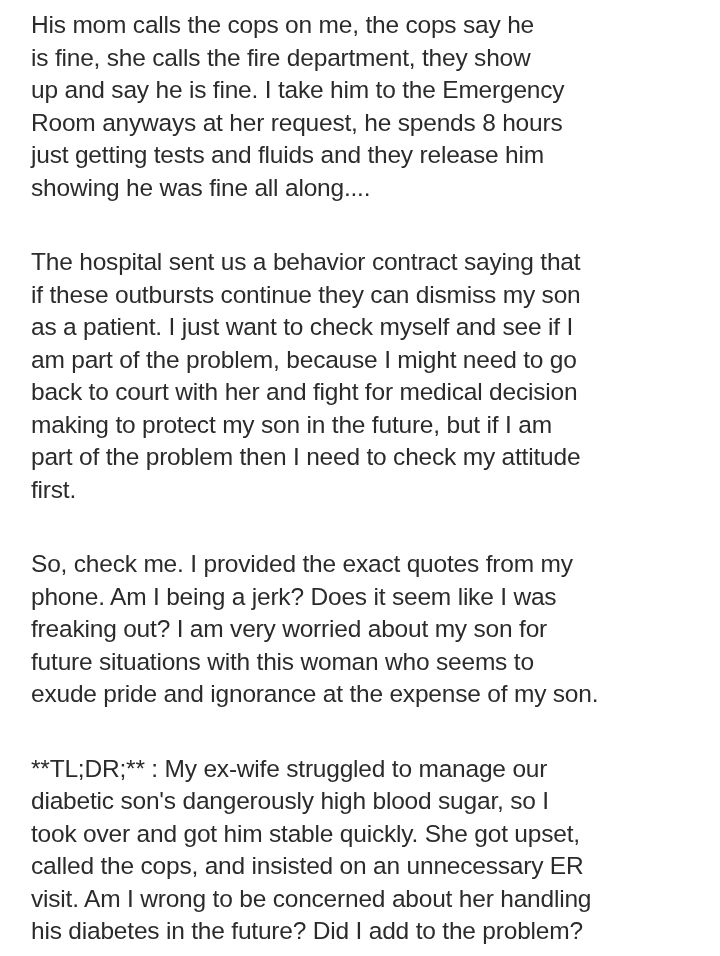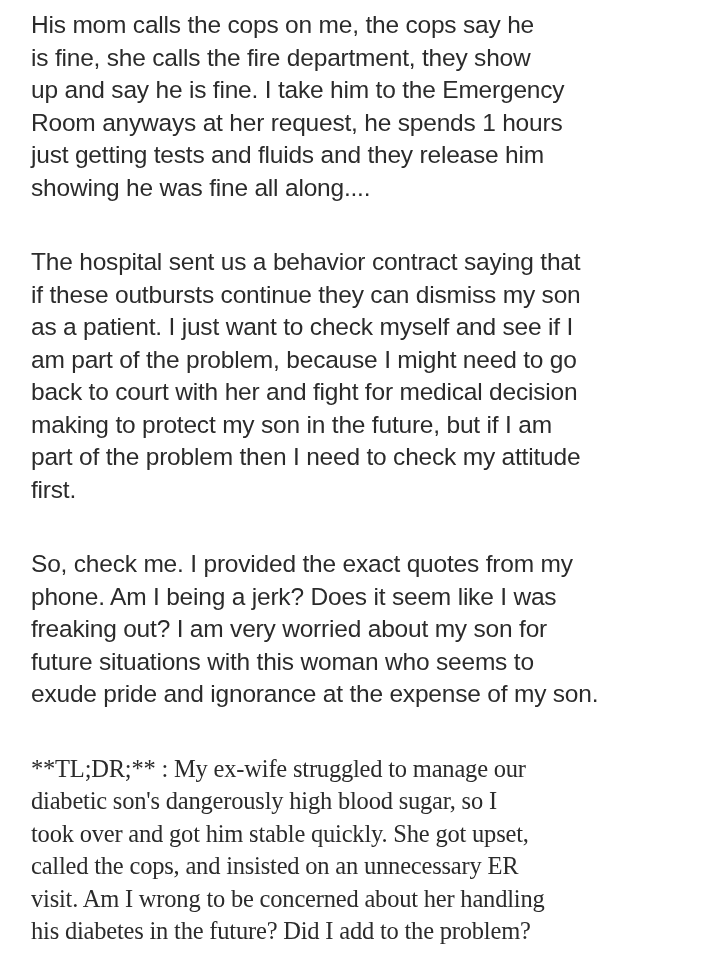--- a/index.html
+++ b/index.html
@@ -21,31 +21,30 @@
   .para {
     margin: 0 0 42px 0;
     font-size: 24.5px;
     line-height: 32.5px;
     letter-spacing: -0.2px;
     white-space: pre-line;       
     font-weight: 400;
   }
   .para:last-child {
     margin-bottom: 12px;
-    font-family: Liberation Serif, serif;
   }
 </style>
 </head>
 <body>
 
 <main class="post">
   <p class="para">His mom calls the cops on me, the cops say he
 is fine, she calls the fire department, they show
 up and say he is fine. I take him to the Emergency
-Room anyways at her request, he spends 1 hours
+Room anyways at her request, he spends 8 hours
 just getting tests and fluids and they release him
 showing he was fine all along....</p>
   <p class="para">The hospital sent us a behavior contract saying that
 if these outbursts continue they can dismiss my son
 as a patient. I just want to check myself and see if I
 am part of the problem, because I might need to go
 back to court with her and fight for medical decision
 making to protect my son in the future, but if I am
 part of the problem then I need to check my attitude
 first.</p>

